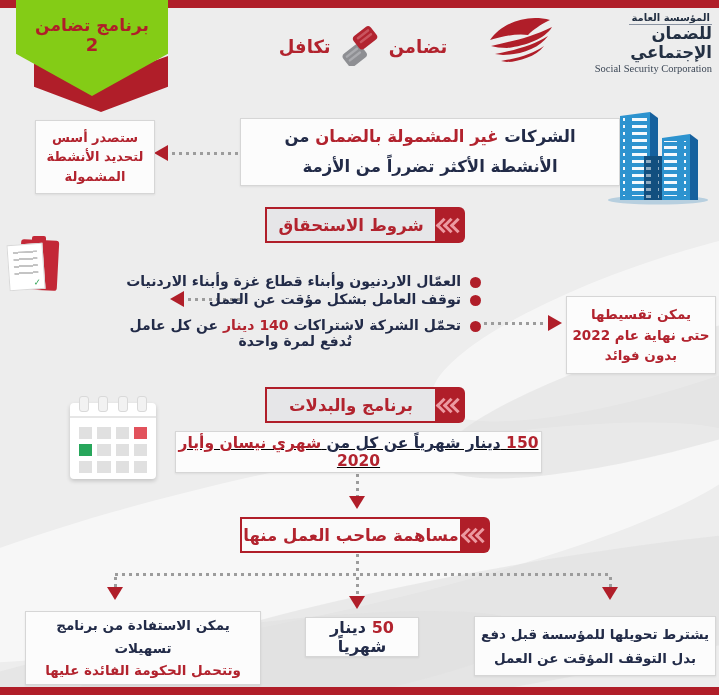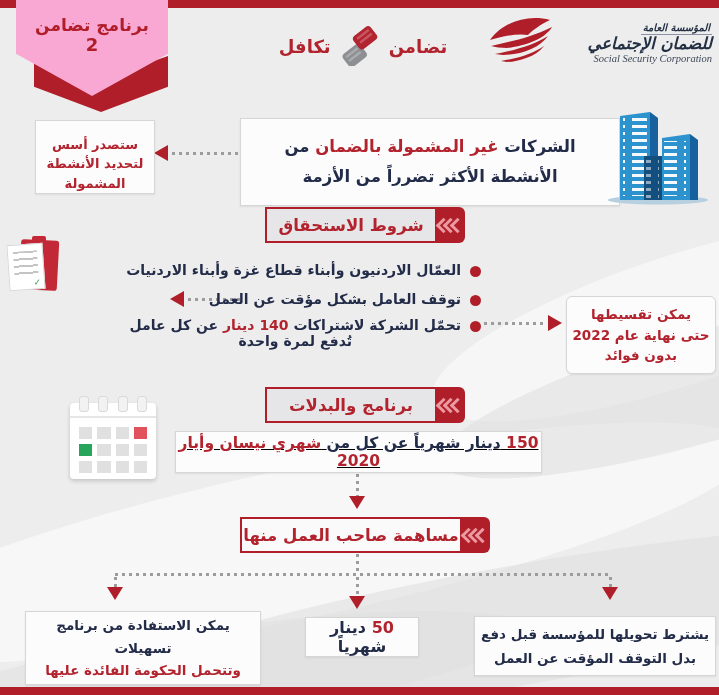--- a/index.html
+++ b/index.html
@@ -6,31 +6,31 @@
   body{font-family:"DejaVu Sans", sans-serif;background:#d8d8d8;}
   #stage{position:relative;width:719px;height:695px;background:#ededed;overflow:hidden;margin:0 auto;}
   
   .wave{position:absolute;border-radius:50%;z-index:0;}
   
   .redbar{position:absolute;left:0;width:719px;background:#b01e29;z-index:2;}
   
   .badge{position:absolute;left:16px;top:0;width:170px;height:120px;z-index:4;}
   .badge-chevron{position:absolute;left:18px;top:56px;width:134px;height:56px;background:#b01e29;
     clip-path:polygon(0 0,50% 42%,100% 0,100% 55%,50% 100%,0 55%);filter:drop-shadow(0 2px 2px rgba(0,0,0,.25));}
-  .badge-shield{position:absolute;left:0;top:0;width:152px;height:96px;background:#f9a8d4;
+  .badge-shield{position:absolute;left:0;top:0;width:152px;height:96px;background:#84cc16;
     clip-path:polygon(0 0,100% 0,100% 56%,50% 100%,0 56%);filter:drop-shadow(0 2px 2px rgba(0,0,0,.3));
     text-align:center;color:#b01e29;font-weight:bold;}
   .badge-shield .l1{padding-top:15px;font-size:17px;}
   .badge-shield .l2{font-size:18px;line-height:1.15;}
   
   .brand{position:absolute;left:268px;top:20px;width:190px;height:52px;display:flex;direction:rtl;
     align-items:center;justify-content:center;gap:6px;color:#b2232e;font-weight:bold;font-size:18px;z-index:3;}
   
   .ssc{position:absolute;left:486px;top:12px;width:226px;height:56px;display:flex;align-items:center;gap:6px;z-index:3;}
-  .ssc-text{flex:1;text-align:right;color:#233043;direction:rtl;font-style:italic;}
+  .ssc-text{flex:1;text-align:right;color:#233043;direction:rtl;}
   .ssc-text .a1{font-size:10px;font-weight:bold;letter-spacing:1px;border-bottom:1px solid #8a93a2;display:inline-block;padding:0 2px 1px;}
   .ssc-text .a2{font-size:16.5px;font-weight:bold;line-height:1.15;}
   .ssc-text .en{font-family:"Liberation Serif", serif;font-size:10.5px;color:#3c4756;direction:ltr;}
   
   .wbox{position:absolute;background:#fcfcfc;border:1px solid #d6d6d6;display:flex;align-items:center;
     justify-content:center;text-align:center;box-shadow:0 1px 2px rgba(0,0,0,.07);z-index:3;direction:rtl;}
   .navy{color:#222b48;} .red{color:#b2232e;} 
   
   .shdr{position:absolute;background:#e6e6e8;border:2px solid #b01e29;display:flex;align-items:center;
     justify-content:center;color:#b2232e;font-weight:bold;font-size:16.5px;z-index:3;direction:rtl;text-align:center;}
@@ -111,21 +111,21 @@
       <path d="M9,40 C30,36 48,31 62,22 C54,34 34,41 17,41 Z" fill="#b01e29"></path>
       <path d="M15,47 C34,44 48,39 58,32 C50,43 31,48 21,48 Z" fill="#b01e29"></path>
     </svg>
     <div class="ssc-text">
       <div class="a1">المؤسسة العامة</div>
       <div class="a2">للضمان الإجتماعي</div>
       <div class="en">Social Security Corporation</div>
     </div>
   </div>
 
-  <div class="wbox" style="left:240px;top:118px;width:358px;height:64px;font-size:16.5px;font-weight:bold;line-height:1.8;padding:11px 10px;">
+  <div class="wbox" style="left:240px;top:118px;width:358px;height:64px;font-size:16.5px;font-weight:bold;line-height:1.8;padding:1px 10px;">
     <div>
       <span class="navy">الشركات</span>
       <span class="red">غير المشمولة بالضمان</span>
       <span class="navy">من الأنشطة الأكثر تضرراً من الأزمة</span>
     </div>
   </div>
 
   <svg style="position:absolute;left:606px;top:104px;z-index:3;" width="104" height="102" viewBox="0 0 104 102">
     <defs>
       <pattern id="winp" width="26" height="7" patternUnits="userSpaceOnUse">
@@ -138,38 +138,38 @@
     <polygon points="44,8 52,14 52,96 44,96" fill="#16619e"></polygon>
     <rect x="38" y="52" width="18" height="44" fill="#124f7f"></rect>
     <rect x="40" y="56" width="13" height="38" fill="url(#winp)" opacity="0.55"></rect>
     <polygon points="56,34 84,30 84,96 56,96" fill="#2d93cf"></polygon>
     <rect x="58" y="37" width="22" height="55" fill="url(#winp)"></rect>
     <polygon points="84,30 92,36 92,96 84,96" fill="#16619e"></polygon>
   </svg>
 
   <div class="dh" style="left:172px;top:152px;width:68px;"></div>
   <div class="arr a-left" style="left:154px;top:145px;"></div>
-  <div class="wbox red" style="left:35px;top:120px;width:118px;height:72px;font-size:13px;font-weight:bold;line-height:1.5;align-items:flex-end;">
+  <div class="wbox red" style="left:35px;top:120px;width:118px;height:72px;font-size:13px;font-weight:bold;line-height:1.5;">
     <div>
       <div>ستصدر أسس</div>
       <div>لتحديد الأنشطة</div>
       <div>المشمولة</div>
     </div>
   </div>
 
   <div class="shdr" style="left:265px;top:207px;width:168px;height:32px;">
     <span>شروط الاستحقاق</span>
     <span class="tail">
       <i class="chev"></i>
         <i class="chev"></i>
         <i class="chev"></i>
     </span>
   </div>
 
-  <div class="bullet-row" style="right:238px;top:262px;justify-content:flex-end;">
+  <div class="bullet-row" style="right:238px;top:273px;justify-content:flex-end;">
     <span class="bdot"></span>
     <span>العمّال الاردنيون وأبناء قطاع غزة وأبناء الاردنيات</span>
   </div>
 
   <div class="bullet-row" style="right:238px;top:291px;">
     <span class="bdot"></span>
     <span>توقف العامل بشكل مؤقت عن العمل</span>
   </div>
 
   <div class="bullet-row" style="right:238px;top:317px;">
@@ -190,21 +190,21 @@
     <div class="doc-back"></div>
     <div class="doc-clip"></div>
     <div class="doc-paper">
       <div class="doc-lines"></div>
       <div class="doc-check">✓</div>
     </div>
   </div>
 
   <div class="dh" style="left:484px;top:322px;width:60px;"></div>
   <div class="arr a-right" style="left:548px;top:315px;"></div>
-  <div class="wbox red" style="left:566px;top:296px;width:148px;height:76px;font-size:13.5px;font-weight:bold;line-height:1.55;border-radius:6px;">
+  <div class="wbox red" style="left:566px;top:296px;width:148px;height:76px;font-size:13.5px;font-weight:bold;line-height:1.55;">
     <div>
       <div>يمكن تقسيطها</div>
       <div>حتى نهاية عام 2022</div>
       <div>بدون فوائد</div>
     </div>
   </div>
 
   <div class="shdr" style="left:265px;top:387px;width:168px;height:32px;">
     <span>برنامج والبدلات</span>
     <span class="tail">

